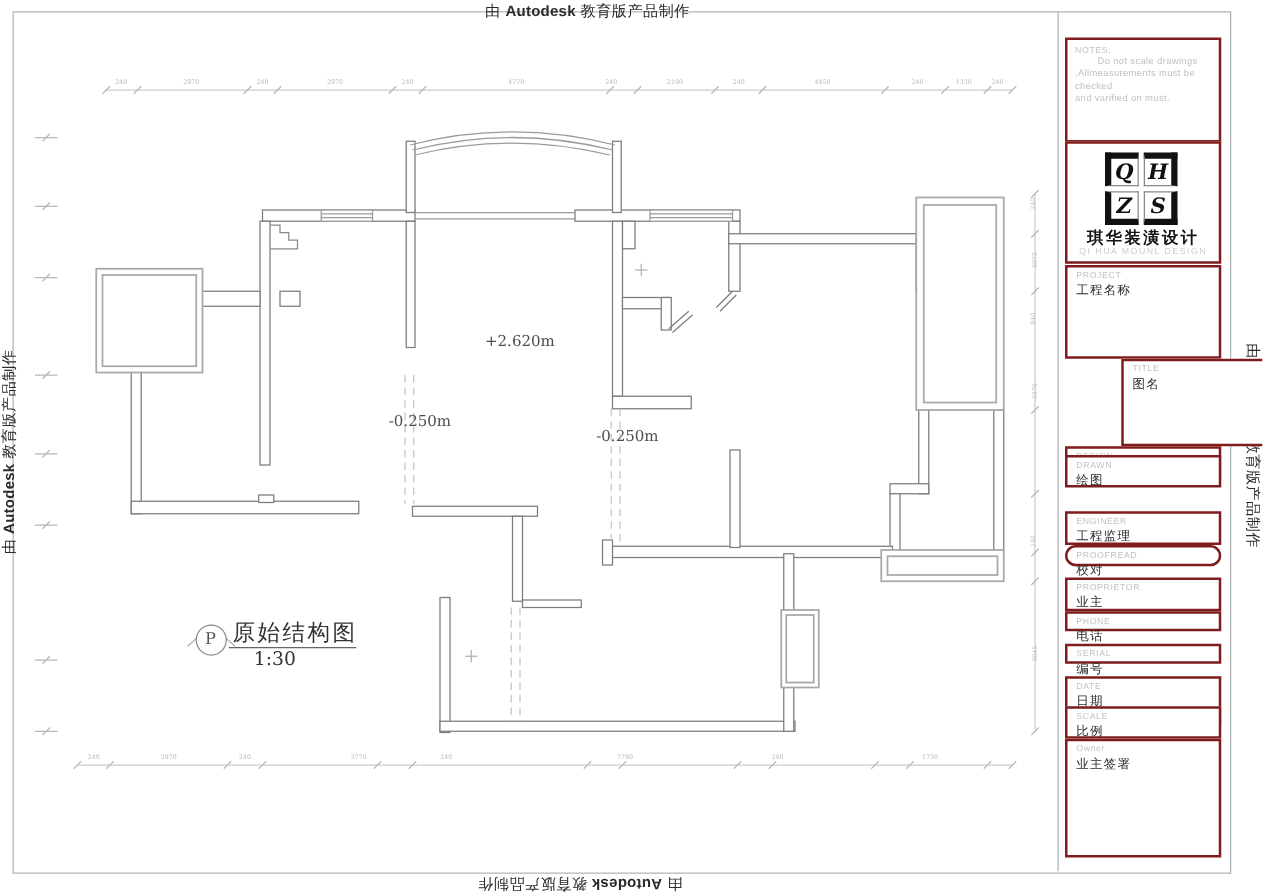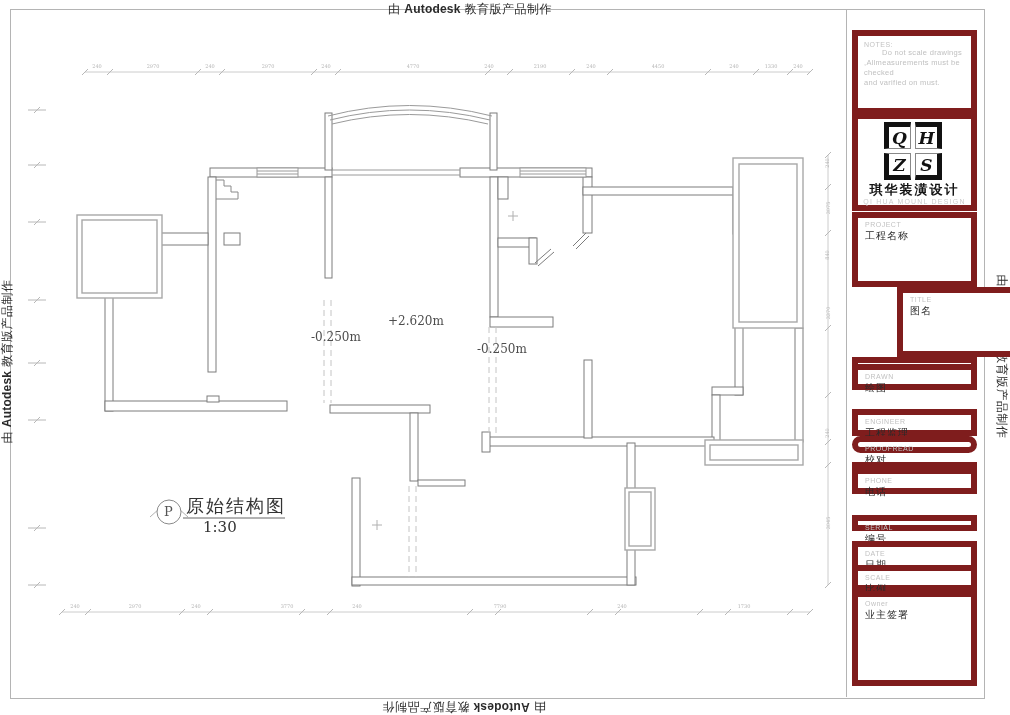--- a/index.html
+++ b/index.html
@@ -6,21 +6,21 @@
   .sheet{position:relative;width:1010px;height:715px;background:#fff;overflow:hidden;
          font-family:"Liberation Sans",sans-serif;}
   .abs{position:absolute;}
   
   .wm{font-size:12px;color:#2b2b2b;white-space:nowrap;letter-spacing:.5px;}
   .wm b{font-weight:bold;letter-spacing:.2px;}
   
   .sheet-border{left:10px;top:9px;width:973px;height:688px;border:1px solid #b4b4b4;}
   .tb-divider{left:846px;top:9px;width:0;height:688px;border-left:1px solid #b4b4b4;}
   
-  .tb-box{left:852px;width:125px;border:6px solid #7f1d1d;box-sizing:border-box;background:#fff;}
+  .tb-box{left:852px;width:125px;border:2px solid #7f1d1d;box-sizing:border-box;background:#fff;}
   .tb-label{font-size:7px;color:#c2c2c2;letter-spacing:.5px;padding:3px 0 0 7px;}
   .tb-value{font-size:10px;color:#2a2a2a;padding:1px 0 0 7px;letter-spacing:1px;}
   .notes-title{font-size:7px;color:#c2c2c2;letter-spacing:.5px;}
   .notes-line{font-size:7.5px;color:#c0c0c0;line-height:10px;letter-spacing:.3px;}
   
   .logo-grid{left:884px;top:122px;width:58px;height:58px;display:grid;
              grid-template-columns:27px 27px;grid-template-rows:27px 27px;gap:4px;}
   .logo-cell{position:relative;display:flex;align-items:center;justify-content:center;
              font-family:"DejaVu Serif",serif;font-style:italic;font-weight:bold;
              font-size:17px;color:#111;background:#fff;}
@@ -169,21 +169,21 @@
       </g>
     </g>
 
     <g>
       <polyline points="150,517 169,500 188,517" fill="none" stroke="#b0b0b0" stroke-width="1"></polyline>
       <circle cx="169" cy="512" r="12" fill="#ffffff" stroke="#8a8a8a" stroke-width="1"></circle>
       <line x1="183" y1="518" x2="285" y2="518" stroke="#666666" stroke-width="1"></line>
     </g>
   </svg>
 
-  <div class="abs cad" style="left:388px;top:266px;font-size:12px;margin-top:48px;">+2.620m</div>
+  <div class="abs cad" style="left:388px;top:266px;font-size:12px;">+2.620m</div>
   <div class="abs cad" style="left:311px;top:330px;font-size:12px;">-0.250m</div>
   <div class="abs cad" style="left:477px;top:342px;font-size:12px;">-0.250m</div>
   <div class="abs cad" style="left:164px;top:504px;font-size:13px;color:#555;">P</div>
   <div class="abs plan-title" style="left:186px;top:494px;">原始结构图</div>
   <div class="abs plan-scale" style="left:203px;top:518px;">1:30</div>
 
   <div id="dims-top">
       <span class="dim" style="left: 97px; top: 63px;">240</span>
       <span class="dim" style="left: 153px; top: 63px;">2970</span>
       <span class="dim" style="left: 210px; top: 63px;">240</span>
@@ -255,21 +255,21 @@
     <div class="tb-value">工程监理</div>
   </div>
   <div class="abs tb-box" style="top:436px;height:17px;border-radius:12px;">
     <div class="tb-label">PROOFREAD</div>
     <div class="tb-value">校对</div>
   </div>
   <div class="abs tb-box" style="top:462px;height:27px;">
     <div class="tb-label">PROPRIETOR</div>
     <div class="tb-value">业主</div>
   </div>
-  <div class="abs tb-box" style="top:468px;height:26px;">
+  <div class="abs tb-box" style="top:489px;height:16px;">
     <div class="tb-label">PHONE</div>
     <div class="tb-value">电话</div>
   </div>
   <div class="abs tb-box" style="top:515px;height:16px;">
     <div class="tb-label">SERIAL</div>
     <div class="tb-value">编号</div>
   </div>
   <div class="abs tb-box" style="top:541px;height:40px;">
     <div class="tb-label">DATE</div>
     <div class="tb-value">日期</div>

